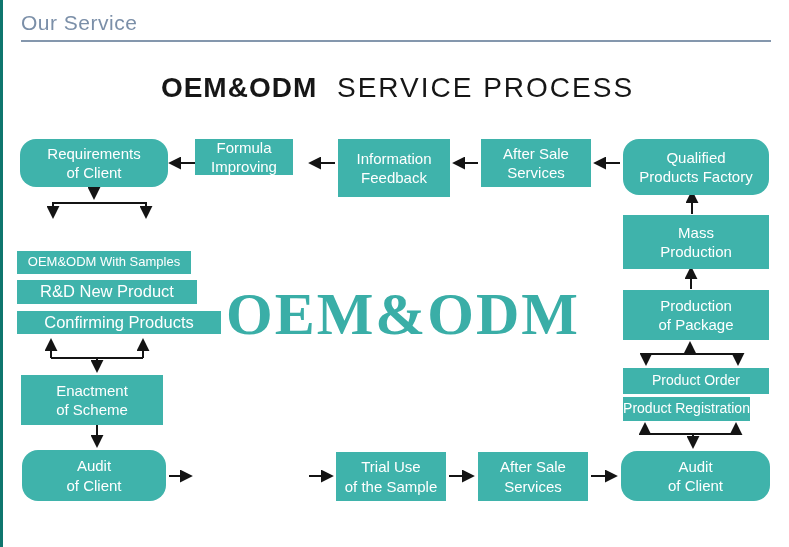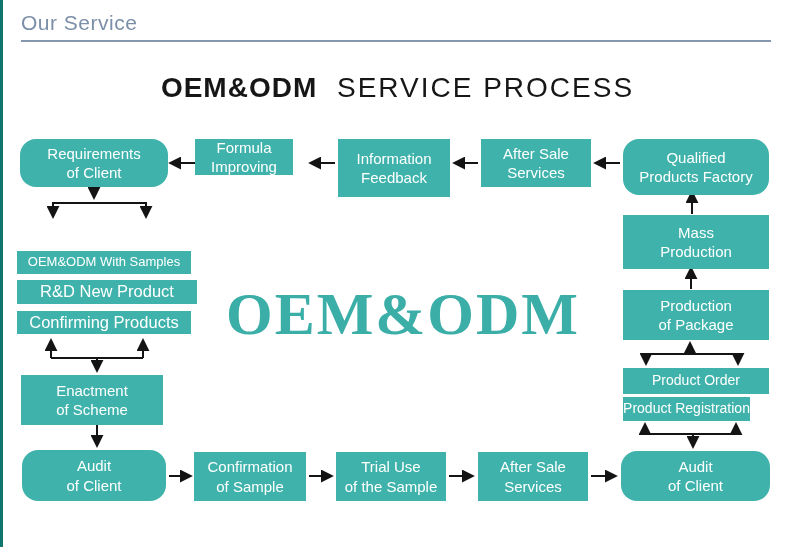--- a/index.html
+++ b/index.html
@@ -103,29 +103,27 @@
 Improving</div>
   <div class="node" style="left:335px;top:139px;width:112px;height:58px">Information
 Feedback</div>
   <div class="node" style="left:478px;top:139px;width:110px;height:48px">After Sale
 Services</div>
   <div class="node rounded" style="left:620px;top:139px;width:146px;height:56px">Qualified
 Products Factory</div>
 
   <div class="node fs13" style="left:14px;top:251px;width:174px;height:23px">OEM&amp;ODM With Samples</div>
   <div class="node fs16" style="left:14px;top:280px;width:180px;height:24px">R&amp;D New Product</div>
-  <div class="node fs16" style="left:14px;top:311px;width:174px;height:23px">Confirming Products</div>
+  <div class="node fs16" style="left:14px;top:311px;width:204px;height:23px">Confirming Products</div>
 
   <div class="node" style="left:18px;top:375px;width:142px;height:50px">Enactment
 of Scheme</div>
   <div class="node rounded" style="left:19px;top:450px;width:144px;height:51px">Audit
 of Client</div>
 
-  <div class="node" style="left:191px;top:452px;width:112px;height:49px">Confirmation
-of Sample</div>
   <div class="node" style="left:333px;top:452px;width:110px;height:49px">Trial Use
 of the Sample</div>
   <div class="node" style="left:475px;top:452px;width:110px;height:49px">After Sale
 Services</div>
   <div class="node rounded" style="left:618px;top:451px;width:149px;height:50px">Audit
 of Client</div>
 
   <div class="node" style="left:620px;top:215px;width:146px;height:54px">Mass
 Production</div>
   <div class="node" style="left:620px;top:290px;width:146px;height:50px">Production

